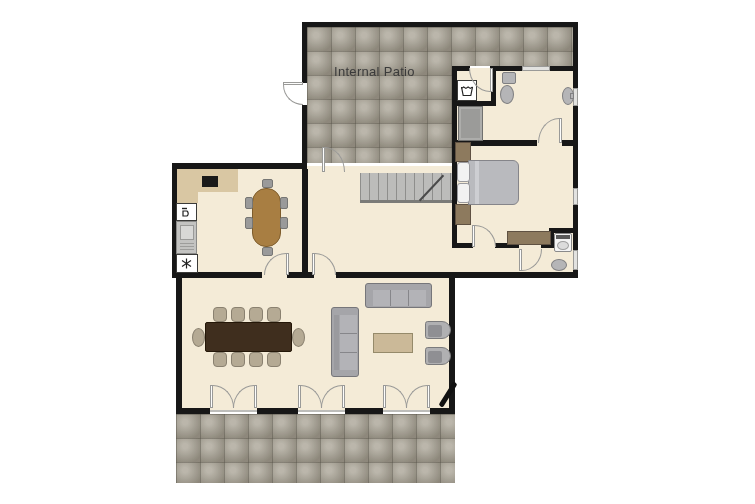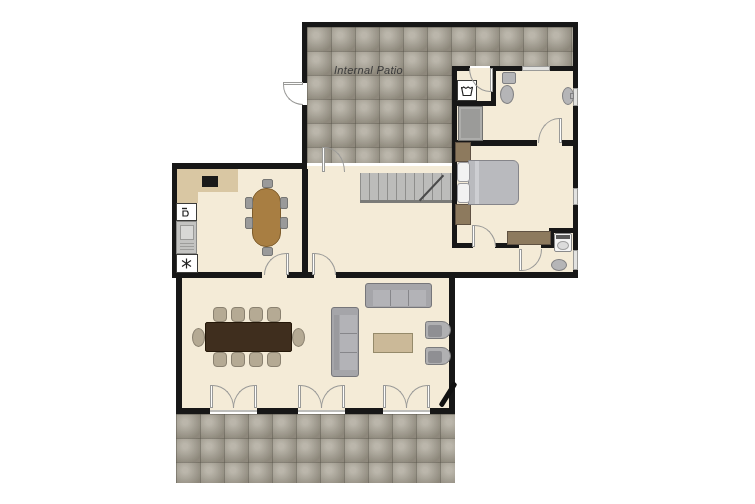--- a/index.html
+++ b/index.html
@@ -31,21 +31,21 @@
   .stairs{background:var(--stairs);
     background-image:repeating-linear-gradient(90deg,#8e8e8c 0 1px,transparent 1px 9px);}
   .kchair{background:var(--chair_grey);border:1px solid #767674;border-radius:2px;}
   .dchair{background:var(--dining_chair);border:1px solid #8a8170;border-radius:4px;}
   .endchair{background:var(--dining_chair);border:1px solid #8a8170;border-radius:50%;}
   .fixture{background:var(--fixture);border:1px solid var(--fixture_line);}
   .appl{background:#fff;border:1.5px solid #3a3a38;}
   .hairlineH{background:#86868a;height:1px;}
   .hairlineV{background:#86868a;width:1px;}
 
-  #patio-label{font-size:11px;color:var(--label_color);white-space:nowrap;letter-spacing:.3px;font-style:italic;}
+  #patio-label{font-size:13px;color:var(--label_color);white-space:nowrap;letter-spacing:.3px;}
 </style>
 </head>
 <body>
 
 <div id="plan">
 
   <div class="floor" style="left:175px;top:166px;width:282px;height:110px;"></div>
   <div class="floor" style="left:455px;top:68px;width:121px;height:208px;"></div>
   <div class="floor" style="left:179px;top:276px;width:273px;height:136px;"></div>
 

